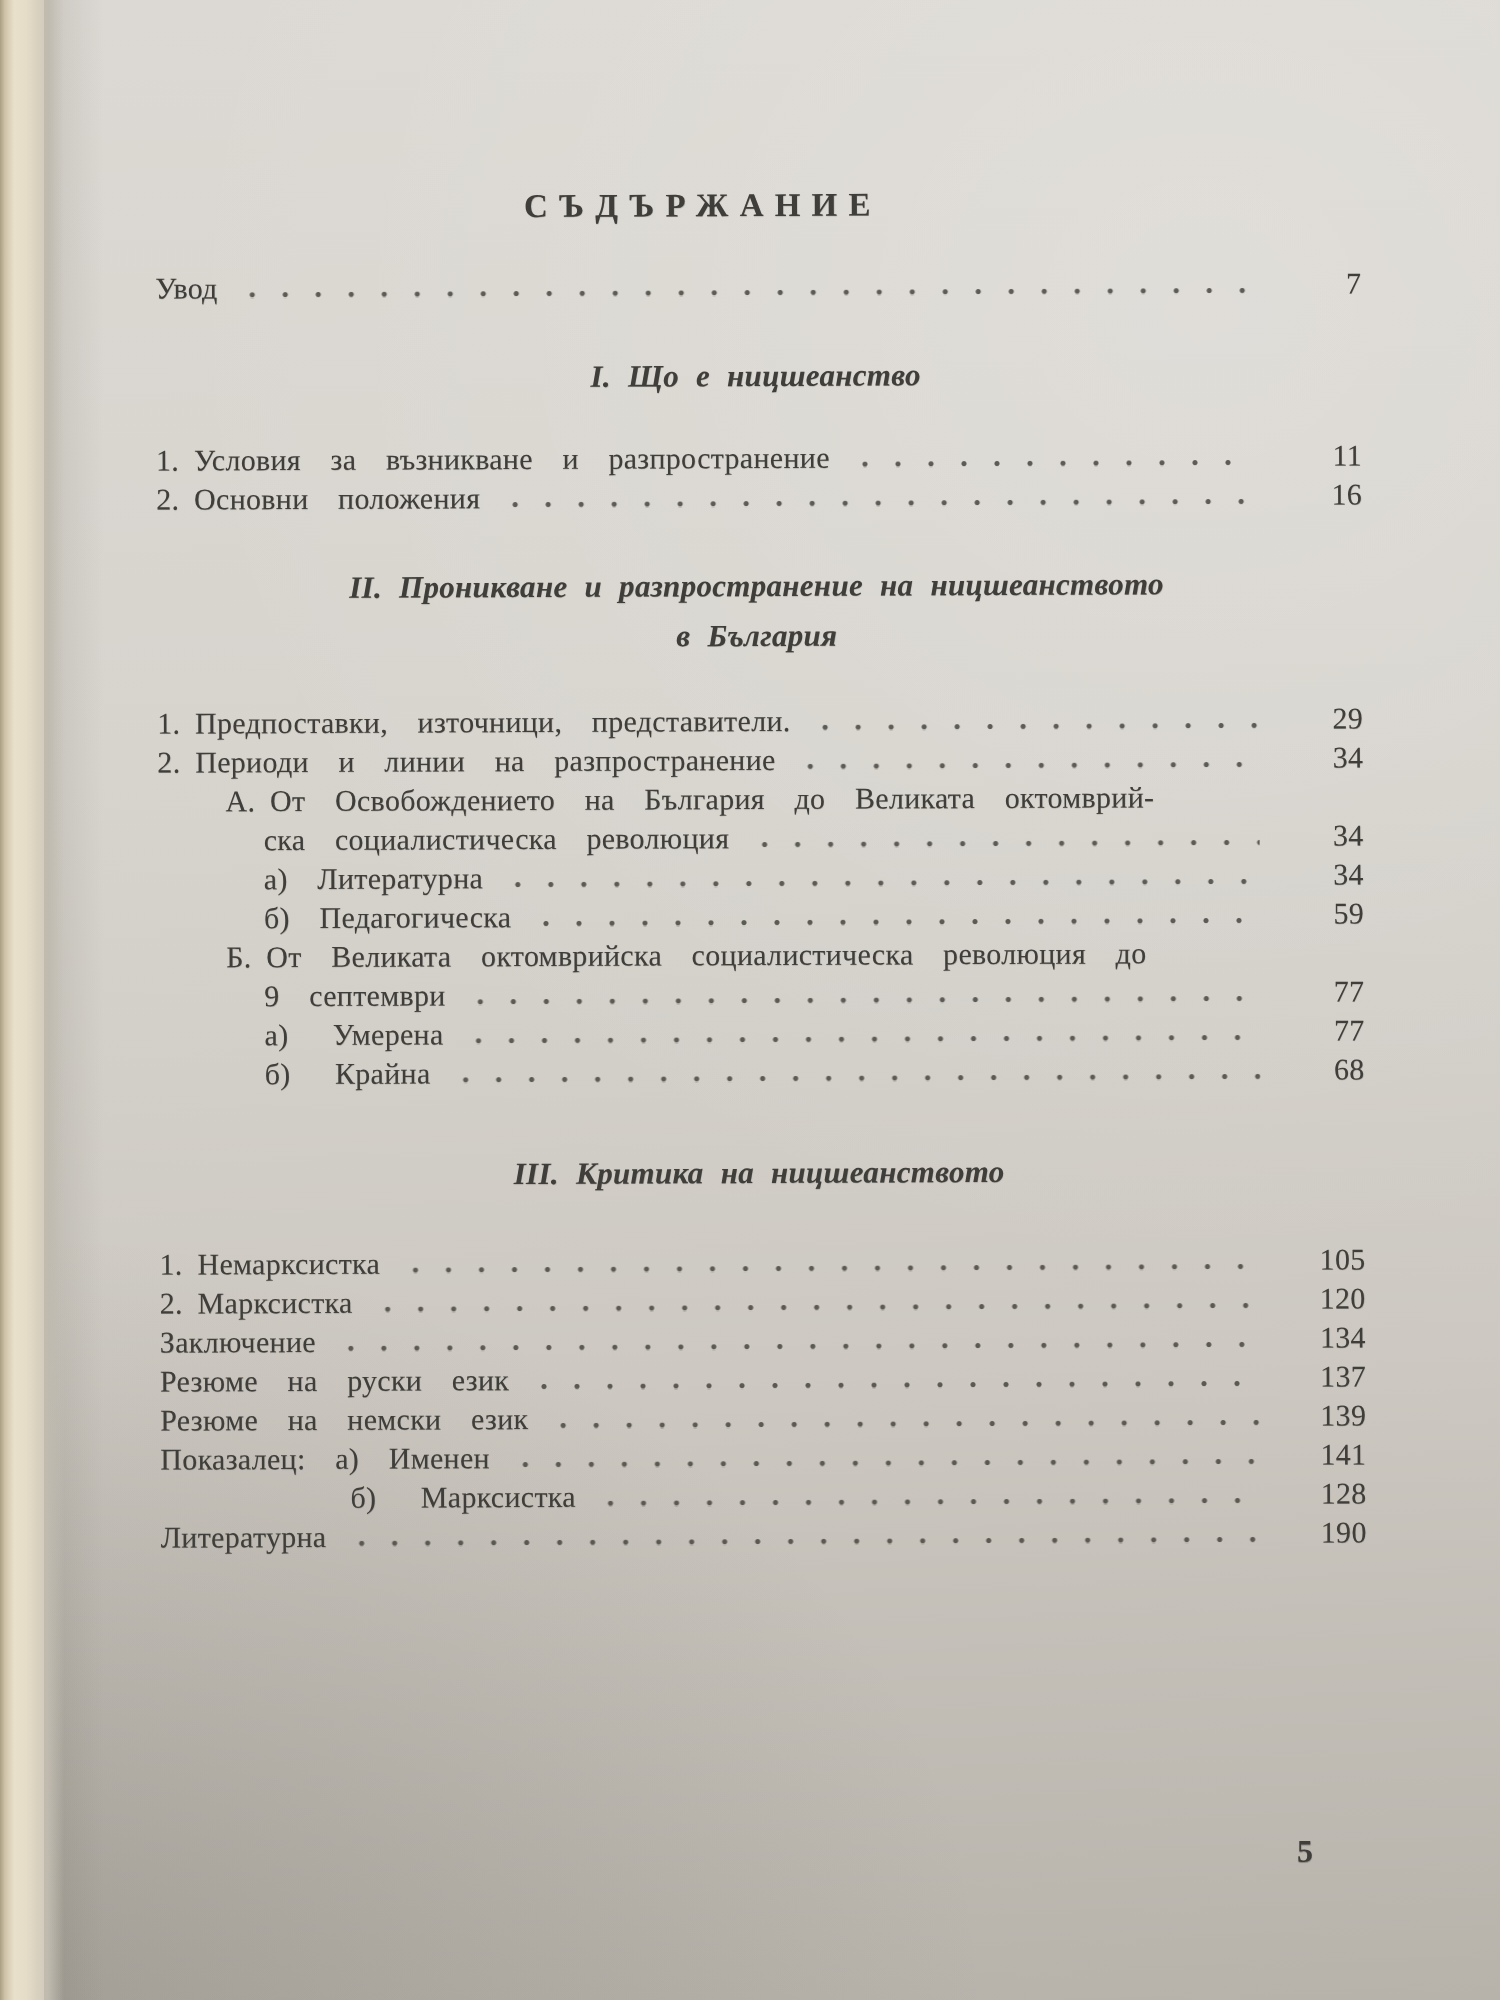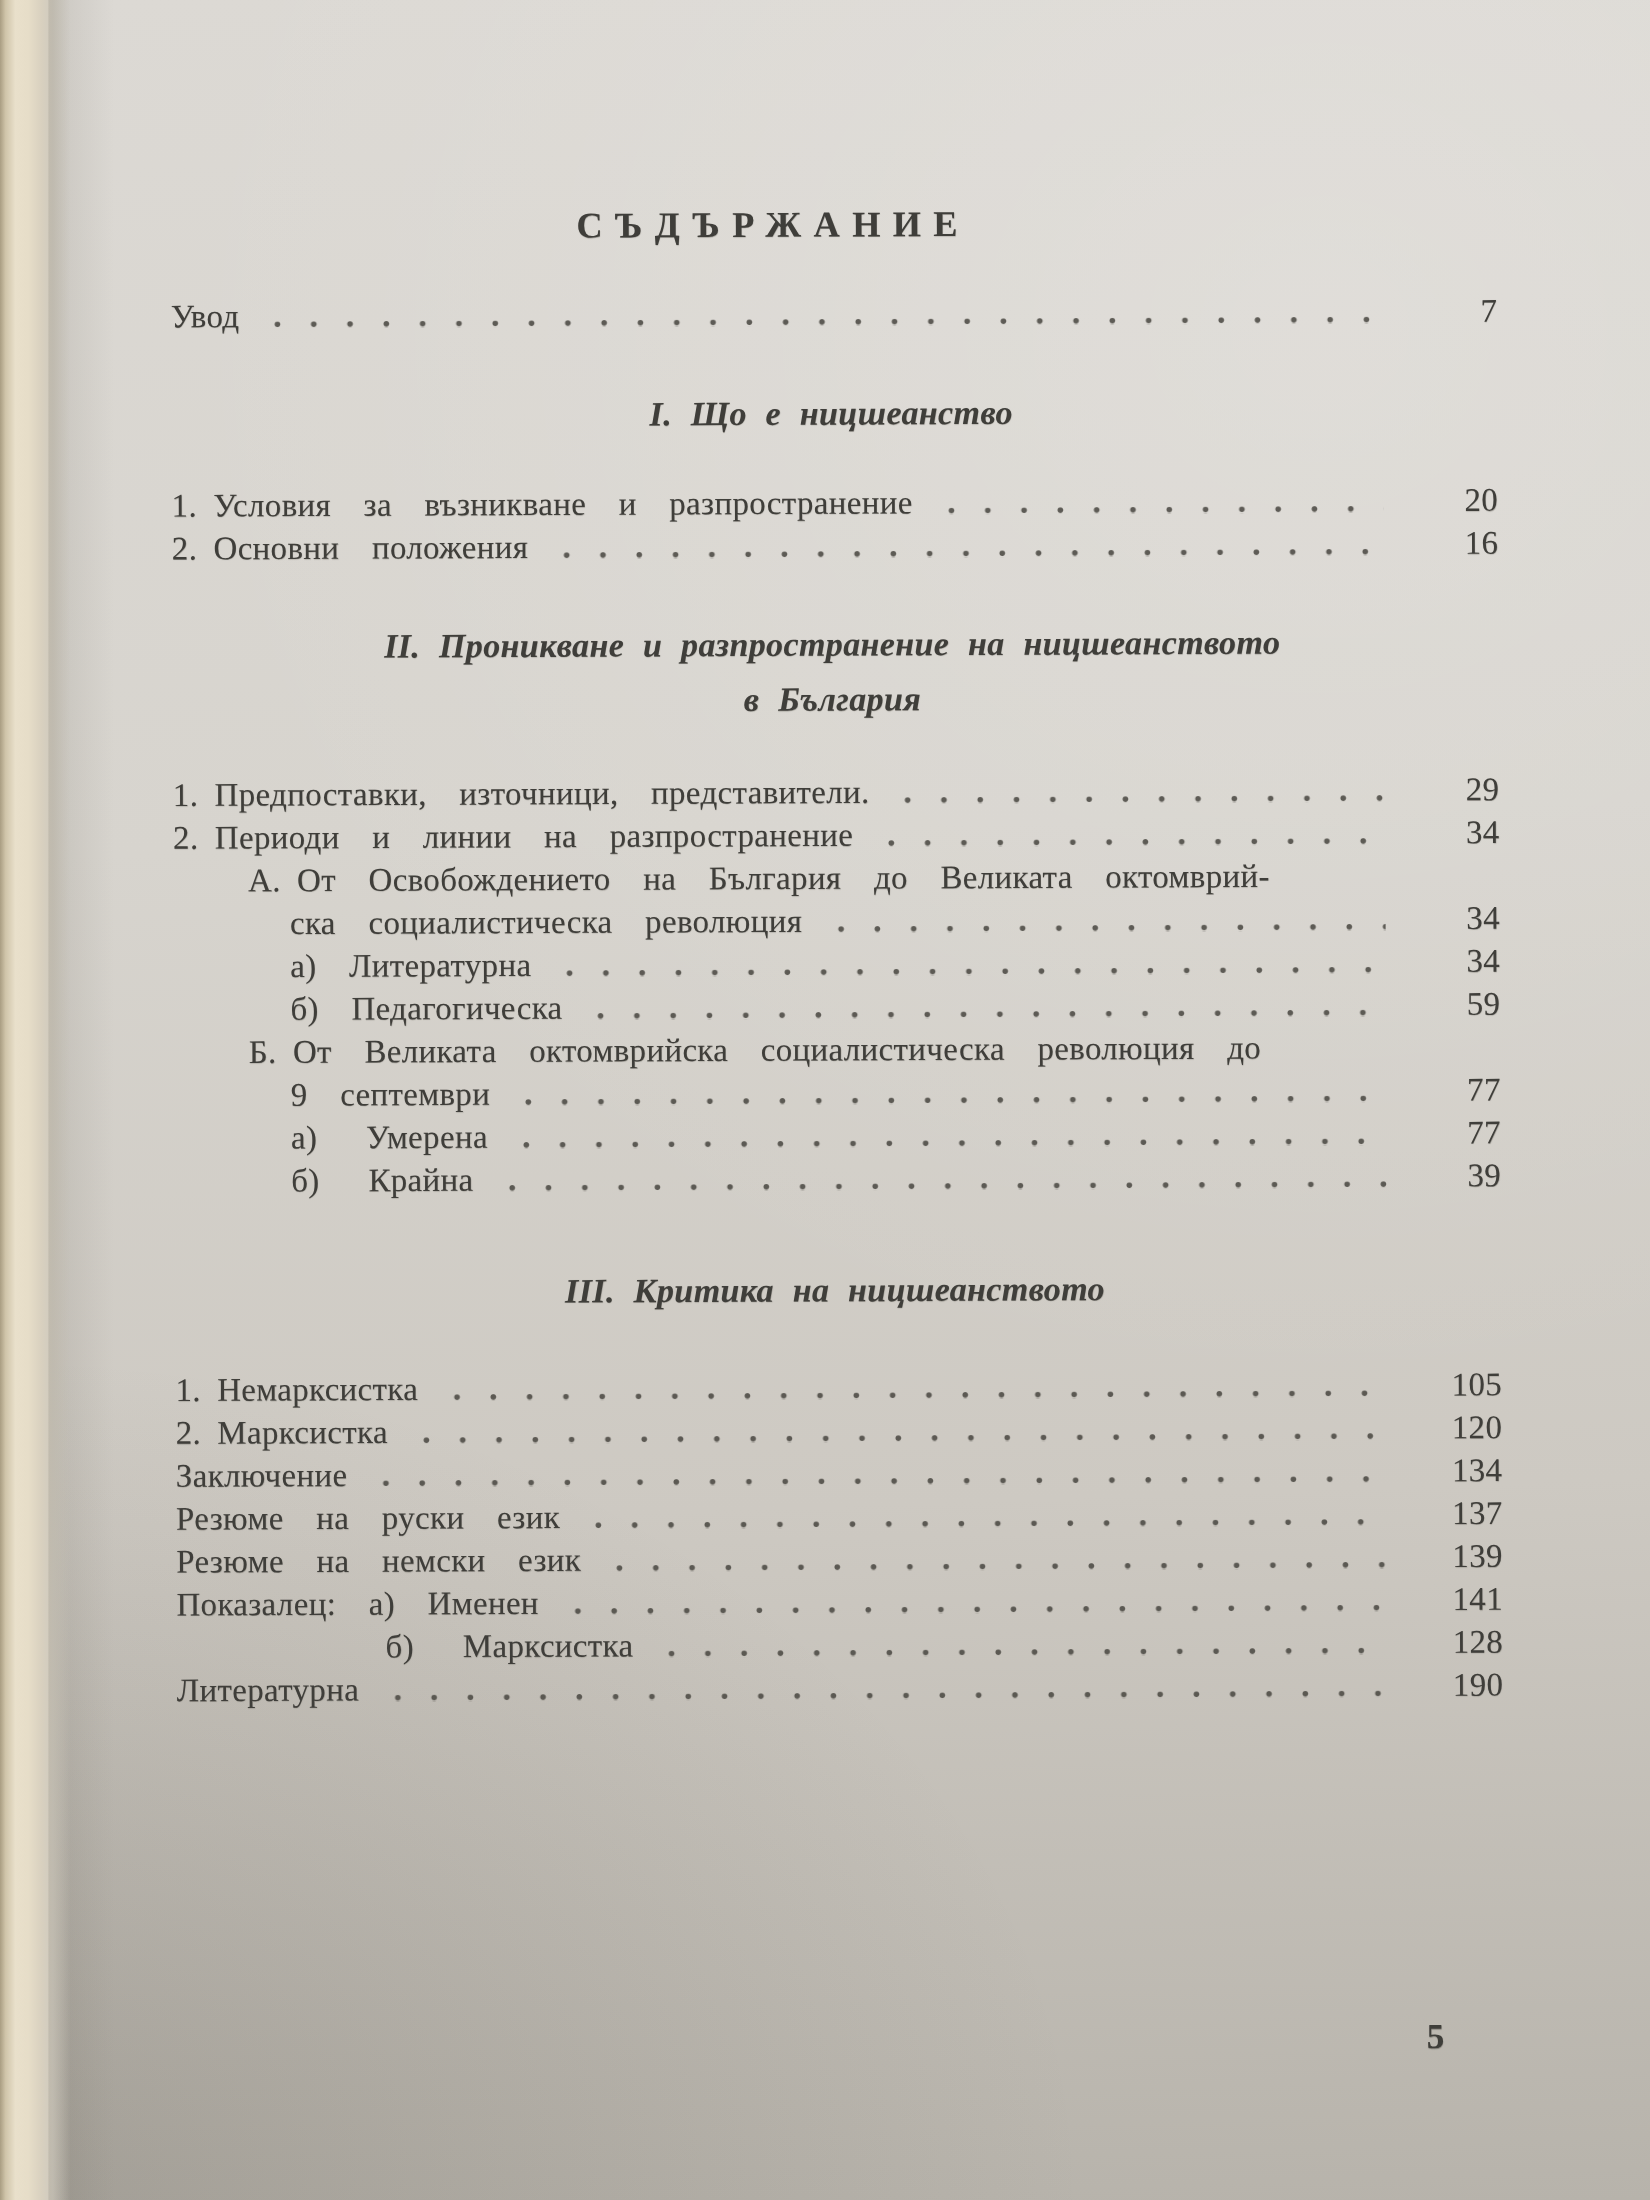--- a/index.html
+++ b/index.html
@@ -75,21 +75,21 @@
     <span class="label">Увод</span>
     <span class="leader"></span>
     <span class="page-no">7</span>
   </div>
       <div class="heading h-sp1">
         <div class="hline">I. Що е ницшеанство</div>
       </div>
       <div class="row ind-0">
     <span class="label">1. Условия  за  възникване  и  разпространение</span>
     <span class="leader"></span>
-    <span class="page-no">20</span>
+    <span class="page-no">11</span>
   </div>
       <div class="row ind-0">
     <span class="label">2. Основни  положения</span>
     <span class="leader"></span>
     <span class="page-no">16</span>
   </div>
       <div class="heading h-sp2">
         <div class="hline">II. Проникване и разпространение на ницшеанството</div>
         <div class="hline">в България</div>
       </div>
@@ -134,21 +134,21 @@
     <span class="page-no">77</span>
   </div>
       <div class="row ind-2">
     <span class="label">а)   Умерена</span>
     <span class="leader"></span>
     <span class="page-no">77</span>
   </div>
       <div class="row ind-2">
     <span class="label">б)   Крайна</span>
     <span class="leader"></span>
-    <span class="page-no">39</span>
+    <span class="page-no">68</span>
   </div>
       <div class="heading h-sp3">
         <div class="hline">III. Критика на ницшеанството</div>
       </div>
       <div class="row ind-0">
     <span class="label">1. Немарксистка</span>
     <span class="leader"></span>
     <span class="page-no">105</span>
   </div>
       <div class="row ind-0">

